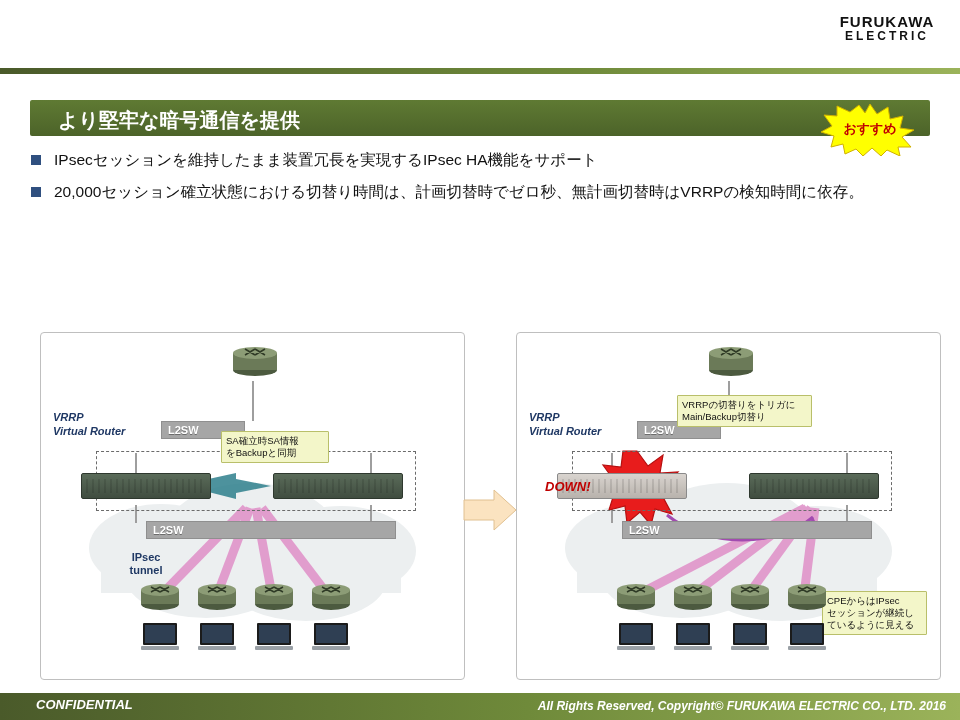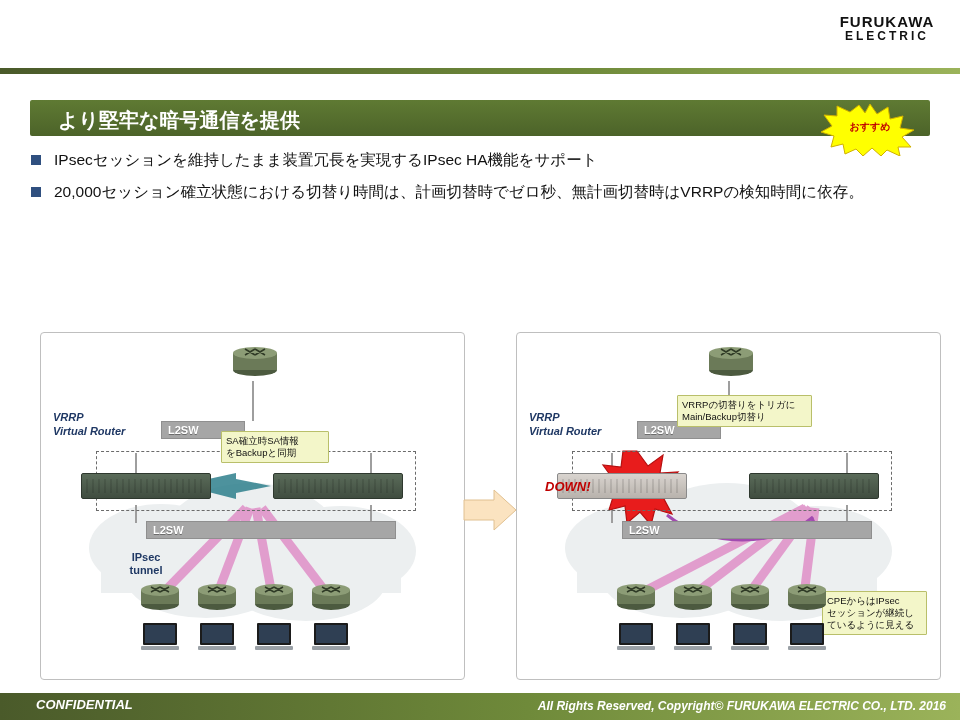--- a/index.html
+++ b/index.html
@@ -43,21 +43,21 @@
     font-size:20px; color:#ffffff; font-weight:bold;margin-left:12px;
   }
 
   
   .badge {
     position:absolute; left:815px; top:104px; width:110px; height:52px;
   }
   .badge svg { position:absolute; left:0; top:0; }
   .badge-label {
     position:absolute; left:0; top:16px; width:110px; text-align:center;
-    font-size:10px; font-weight:bold; color:#c00000;
+    font-size:13px; font-weight:bold; color:#c00000;
   }
 
   
   .bullets { position:absolute; left:28px; top:148px; width:900px; }
   .bullet { position:relative; padding-left:26px; margin-bottom:9px; }
   .bullet .sq {
     position:absolute; left:3px; top:7px; width:10px; height:10px;
     background:#2f4f7f;
   }
   .bullet .txt {

